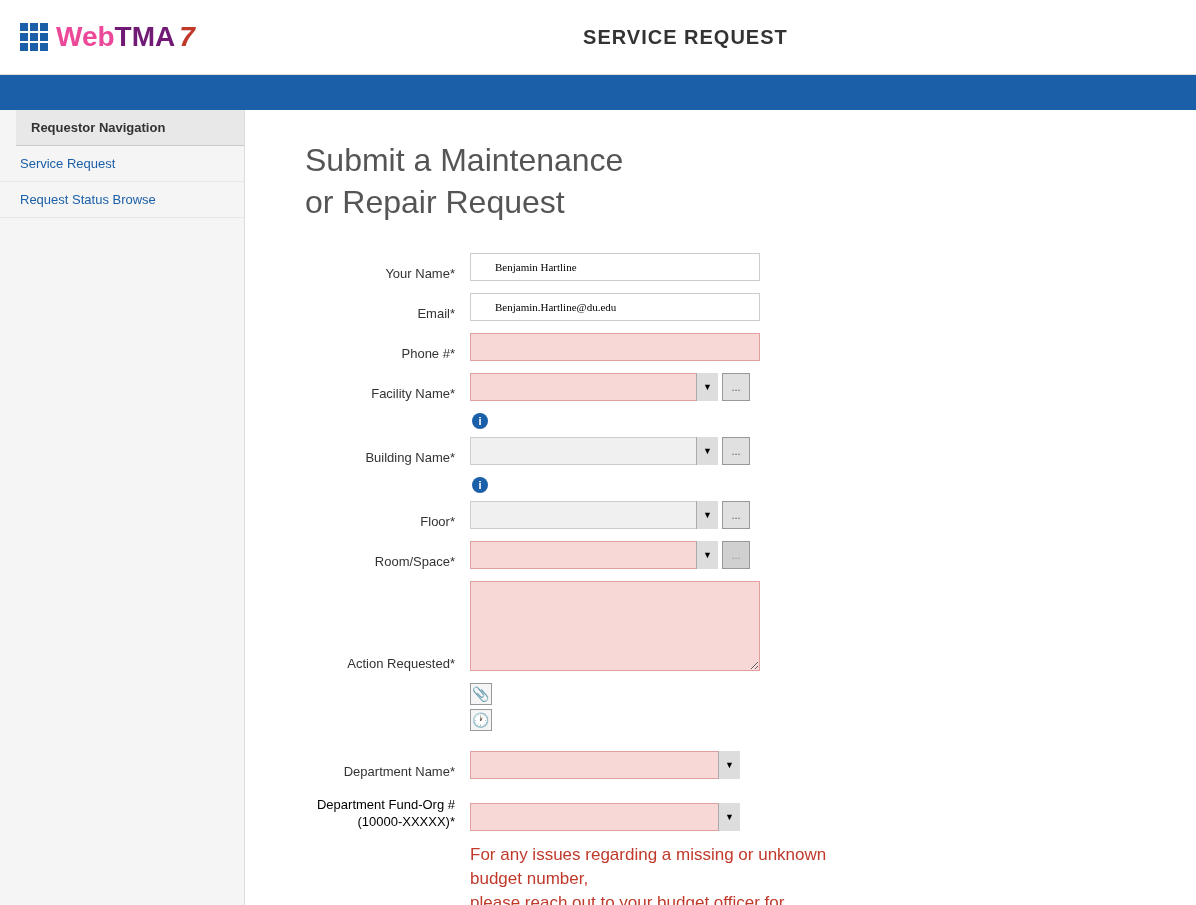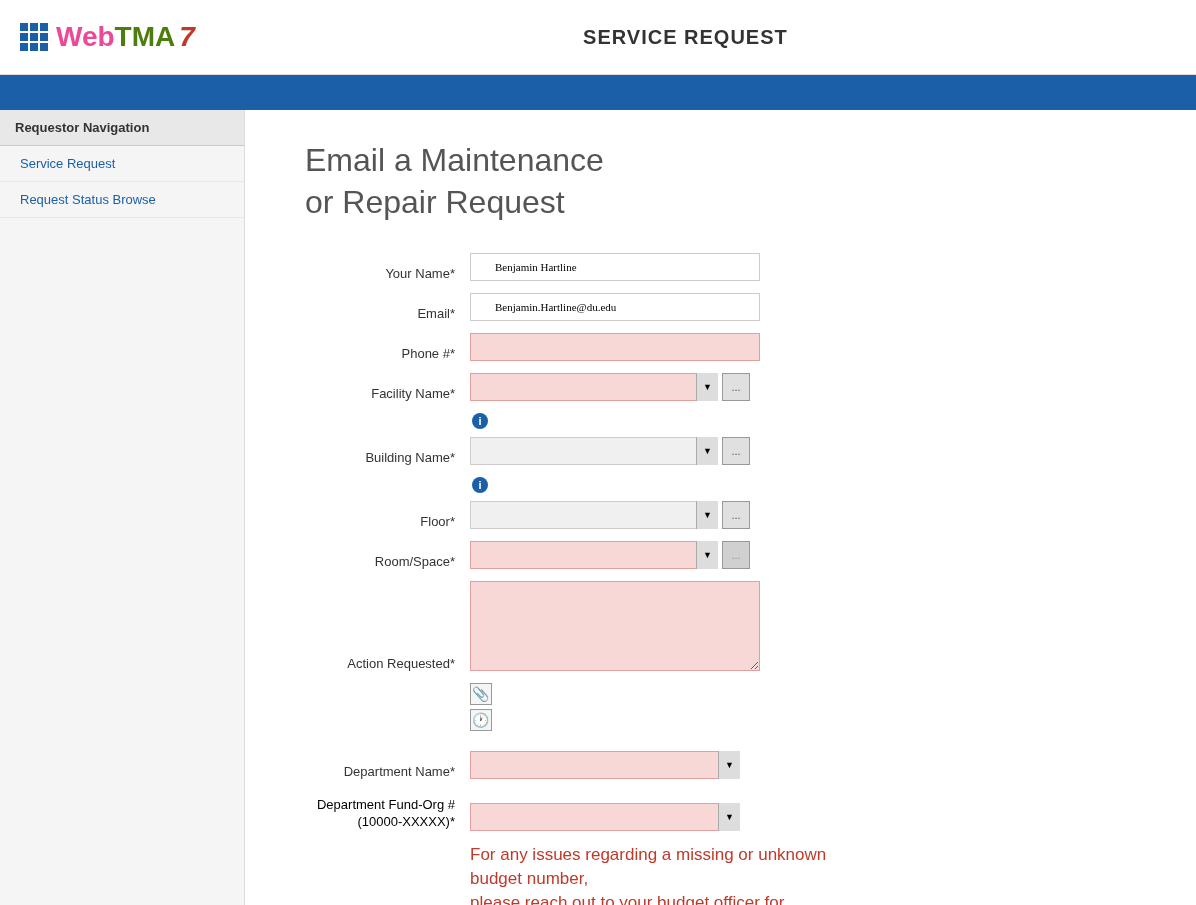--- a/index.html
+++ b/index.html
@@ -29,21 +29,21 @@
     .logo-grid span {
       background: #1a5fa8;
       display: block;
     }
     .logo-text {
       font-size: 28px;
       font-weight: bold;
       color: #1a1a1a;
     }
     .logo-text .web { color: #ec4899; }
-    .logo-text .tma { color: #4d7c0f; }
+    .logo-text .tma { color: #701a75; }
     .logo-7 {
       font-size: 28px;
       font-weight: bold;
       color: #c0392b;
       font-style: italic;
     }
     .page-title-center {
       flex: 1;
       text-align: center;
       font-size: 20px;
@@ -74,20 +74,21 @@
       border-right: 1px solid #ddd;
       flex-shrink: 0;
     }
     .sidebar-header {
       background: #e8e8e8;
       padding: 10px 15px;
       font-weight: bold;
       font-size: 13px;
       color: #333;
       border-bottom: 1px solid #ccc;
+      margin-left: 16px;
     }
     .sidebar-item {
       padding: 10px 20px;
       color: #1a5fa8;
       cursor: pointer;
       font-size: 13px;
       border-bottom: 1px solid #e8e8e8;
       text-decoration: none;
       display: block;
     }
@@ -323,21 +324,21 @@
 
   <div class="sidebar">
     <div class="sidebar-header">Requestor Navigation</div>
     <a class="sidebar-item">Service Request</a>
     <a class="sidebar-item">Request Status Browse</a>
   </div>
 
   <div class="main-content">
 
     <div class="form-title">
-      <span>Email a Maintenance</span><br>
+      <span>Submit a Maintenance</span><br>
       <span>or Repair Request</span>
     </div>
 
     <div class="form-row">
       <div class="form-label">Your Name*</div>
       <div class="form-field">
         <input type="text" class="filled" value="Benjamin Hartline" style="">
       </div>
     </div>
 

